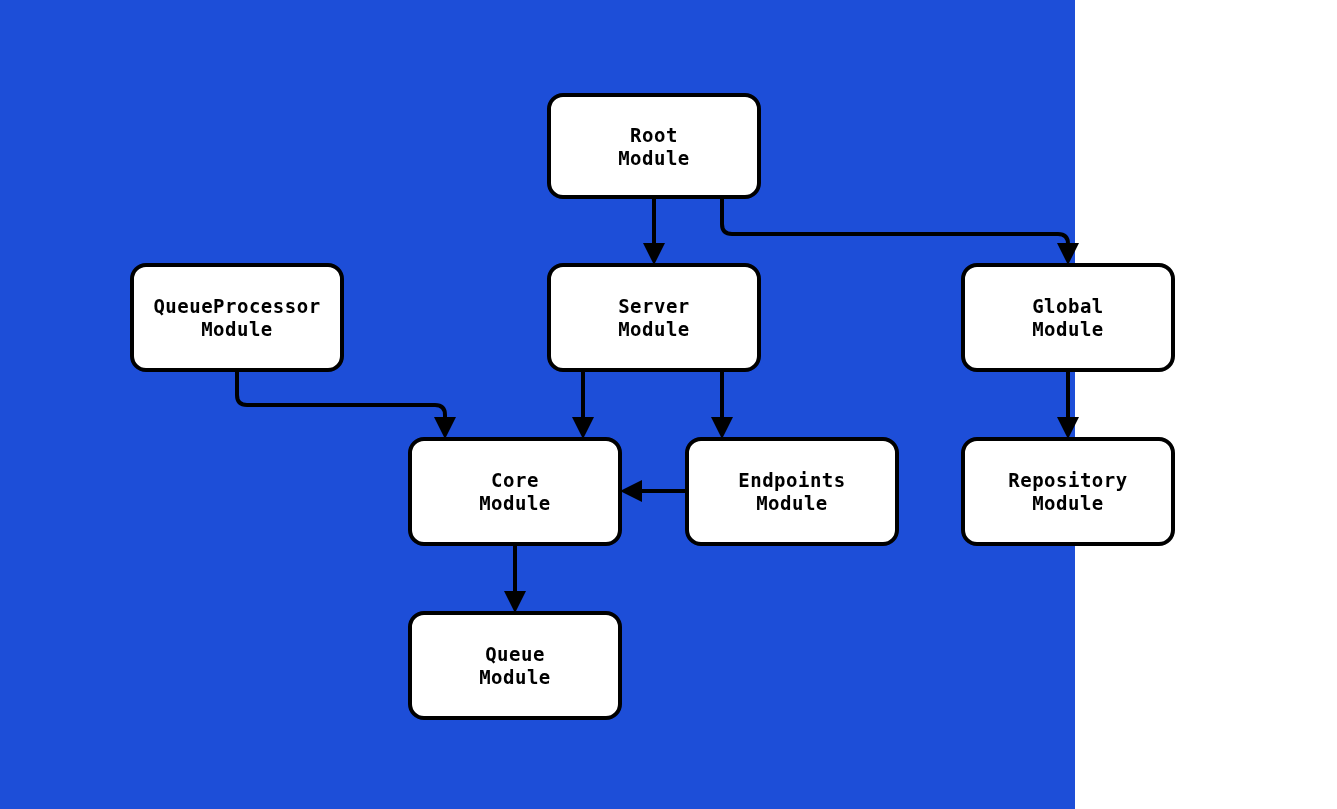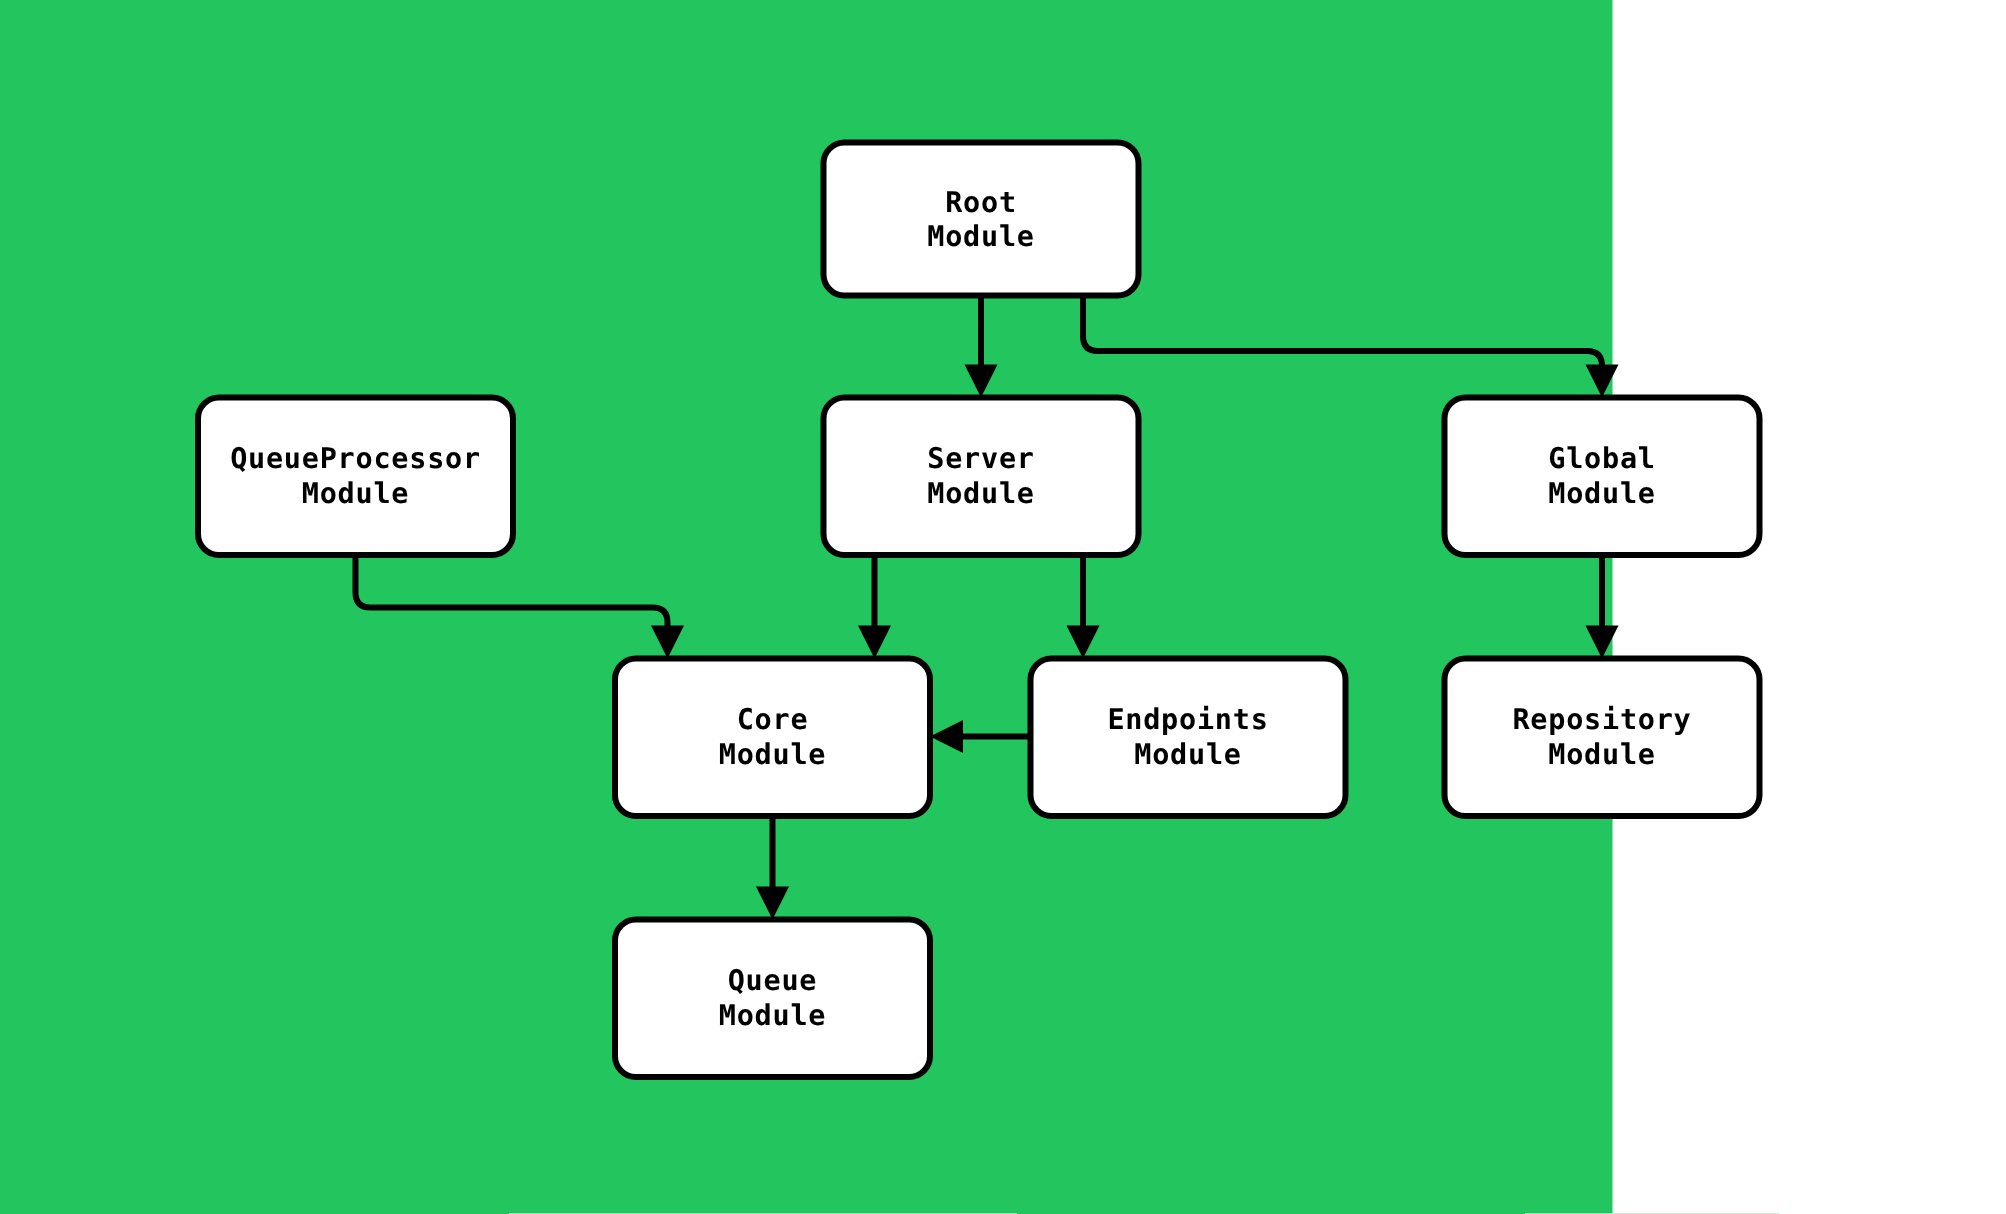--- a/index.html
+++ b/index.html
@@ -10,21 +10,21 @@
   body {
     width: 1337px;
     height: 809px;
     overflow: hidden;
     font-family: "DejaVu Sans Mono", monospace;
   }
   #diagram-root {
     position: relative;
     width: 1075px;
     height: 809px;
-    background: #22c55e;
+    background: #1d4ed8;
   }
   svg#diagram-canvas {
     display: block;
     width: 1337px;
     height: 809px;
   }
   .node-box {
     fill: #ffffff;
     stroke: #000000;
     stroke-width: 4;

